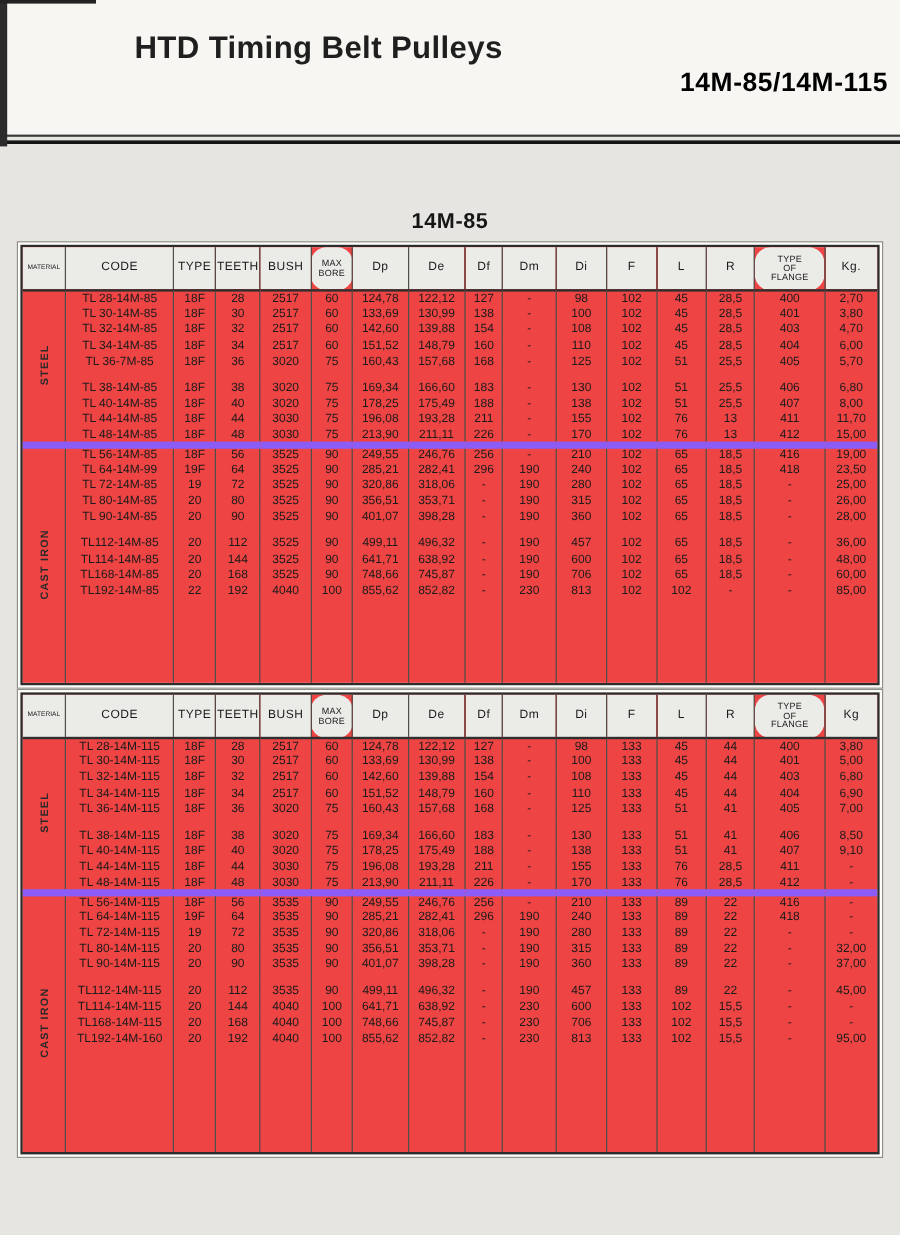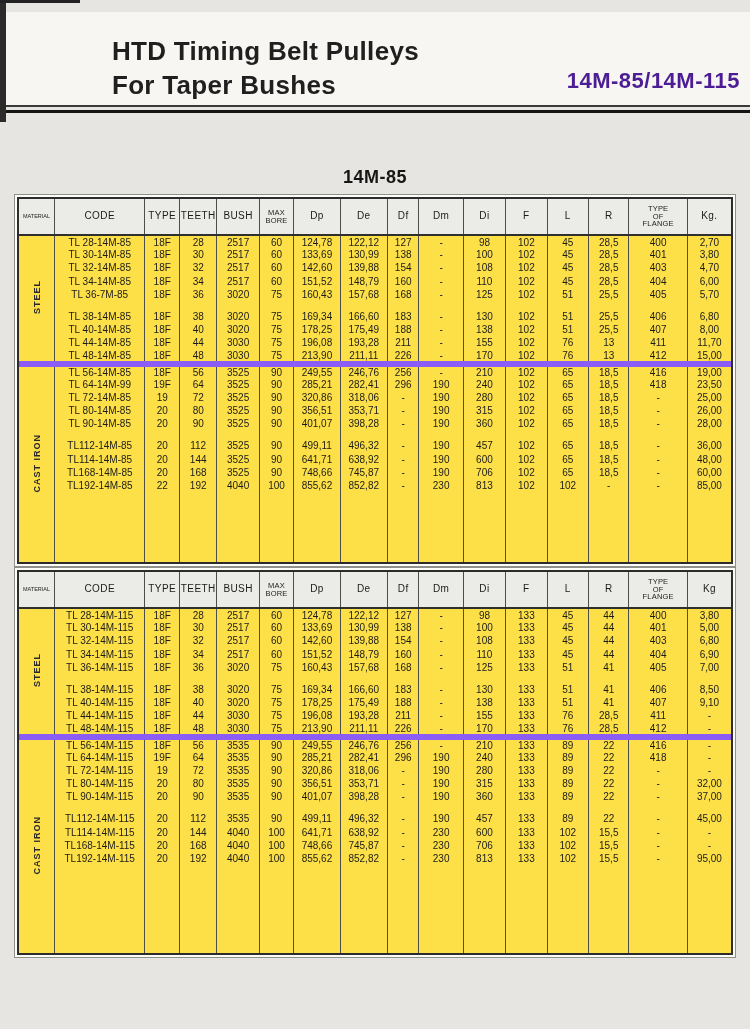--- a/index.html
+++ b/index.html
@@ -10,55 +10,55 @@
     font-family:"Liberation Sans", sans-serif;
     color:#1b1b1b;
   }
   .page { position:relative; width:750px; height:1029px; overflow:hidden; background:#e6e5e1; }
 
   
   .scan-edge-left { position:absolute; left:0; top:0; width:6px; height:122px; background:#2b2b2b; z-index:3; }
   .scan-edge-top { position:absolute; left:0; top:0; width:80px; height:3px; background:#222; z-index:3; }
 
   
-  header { position:relative; height:93px; background:#f7f6f2;margin-top:12px; }
+  header { position:relative; height:112px; background:#f7f6f2; }
   .title-block { position:absolute; left:112px; top:22px; }
   .title-line { font-weight:bold; font-size:26px; line-height:34px; color:#1f1f1f; letter-spacing:0.3px; }
-  .model { position:absolute; right:10px; top:56px; font-weight:bold; font-size:22px; color:#4c1d95; letter-spacing:0.5px; }
+  .model { position:absolute; right:10px; top:56px; font-weight:bold; font-size:22px; color:#000000; letter-spacing:0.5px; }
 
   
   .rule { height:12px; }
   .rule-a { border-top:2px solid #3a3a3a; }
   .rule-b { margin-top:3px; border-top:3px solid #141414; }
 
   .content { padding:0 14px; }
 
   .tbl-title { text-align:center; font-weight:bold; font-size:18px; margin:0; color:#161616; letter-spacing:0.5px; }
   #title-0 { margin-top:50px; margin-bottom:6px; }
   #title-1 { margin-top:28px; margin-bottom:6px; }
 
   .table-frame { border:1px solid #90908b; background:#fcfcf9; padding:2px; }
   .table-frame-inner { border:2px solid #2c2c2c; }
 
-  table { border-collapse:collapse; table-layout:fixed; width:100%; background:#fde047;padding-left:20px; }
+  table { border-collapse:collapse; table-layout:fixed; width:100%; background:#ef4444;padding-left:20px; }
   th, td {
     border-left:1px solid #4d4d49;
     text-align:center; vertical-align:middle;
     font-size:10px; padding:0; height:13.2px;
     overflow:hidden; white-space:nowrap;
   }
   th:first-child { border-left:0; }
   thead th {
     background:#ebebe7;
     border-bottom:2px solid #2f2f2f;
     height:36px; font-weight:normal;
     white-space:pre-line; line-height:1.05;
     letter-spacing:0.4px;
   }
-  thead th.small { font-size:7.5px; letter-spacing:0.2px; }
+  thead th.small { font-size:7.5px; letter-spacing:0.2px;border-radius:13px; }
   thead th.mat-h { font-size:5.5px; letter-spacing:0; }
   td.mat { border-left:0; border-right:1px solid #4d4d49; }
   td.mat span {
     display:inline-block;
     writing-mode:vertical-rl; transform:rotate(180deg);
     font-weight:bold; font-size:9px; letter-spacing:1px; color:#2a2a2a;
   }
   tr.sec-start td { border-top:6px solid #8b5cf6; }
   tr.gap td { height:9px; }
   tr.filler td { height:auto; }
@@ -66,21 +66,20 @@
 </head>
 <body>
 
 <div class="page">
   <div class="scan-edge-left"></div>
   <div class="scan-edge-top"></div>
 
   <header>
     <div class="title-block">
       <div class="title-line">HTD Timing Belt Pulleys</div>
-      <div class="title-line">For Taper Bushes</div>
     </div>
     <div class="model">14M-85/14M-115</div>
   </header>
 
   <div class="rule">
     <div class="rule-a"></div>
     <div class="rule-b"></div>
   </div>
 
   <div class="content">
@@ -861,21 +860,21 @@
                   <td>-</td>
                   <td>230</td>
                   <td>706</td>
                   <td>133</td>
                   <td>102</td>
                   <td>15,5</td>
                   <td>-</td>
                   <td>-</td>
                 </tr>
                 <tr>
-                  <td>TL192-14M-115</td>
+                  <td>TL192-14M-160</td>
                   <td>20</td>
                   <td>192</td>
                   <td>4040</td>
                   <td>100</td>
                   <td>855,62</td>
                   <td>852,82</td>
                   <td>-</td>
                   <td>230</td>
                   <td>813</td>
                   <td>133</td>

